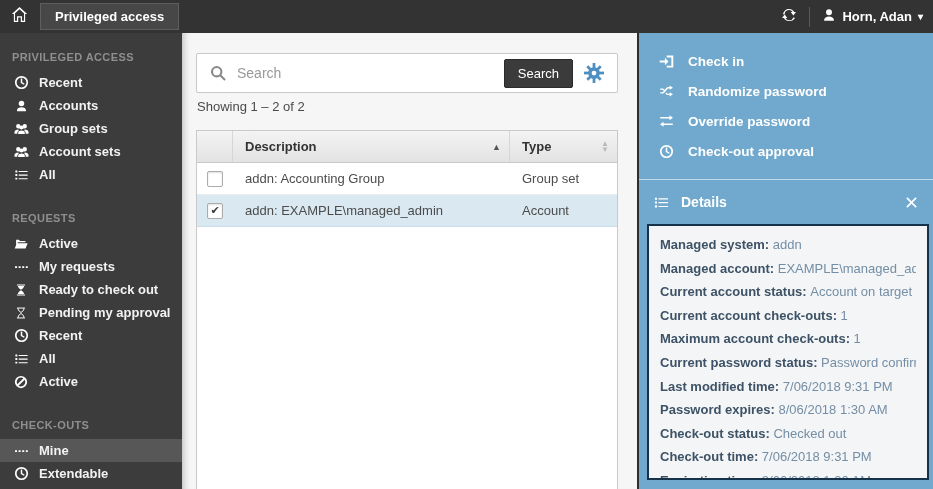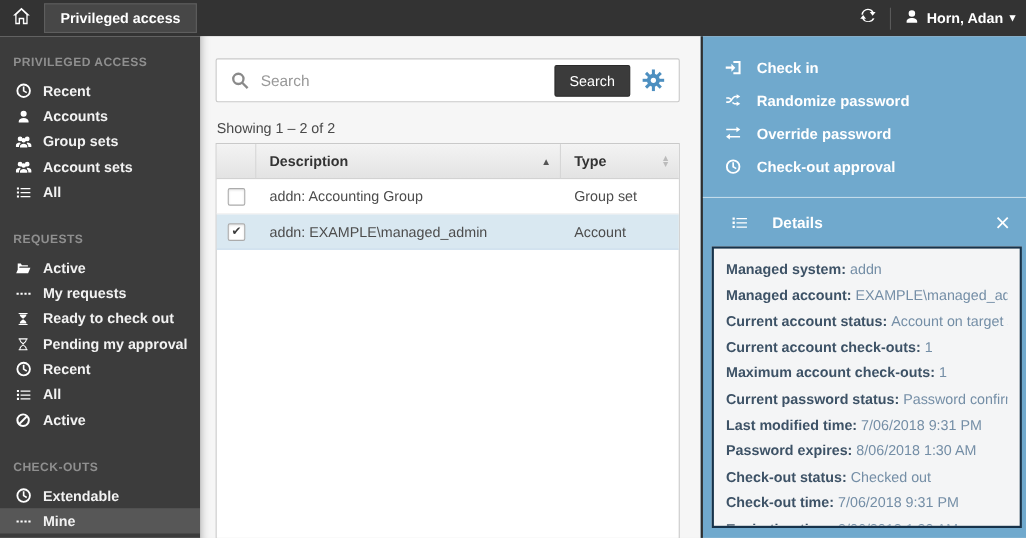--- a/index.html
+++ b/index.html
@@ -25,40 +25,40 @@
   .side-ico { width:18px; display:flex; justify-content:center; align-items:center; flex:none; }
 
   
   .main { position:absolute; left:182px; top:33px; bottom:0; right:296px; background:#f6f6f6; box-shadow:inset 9px 0 9px -9px rgba(0,0,0,0.35); }
   .search-bar { position:absolute; left:14px; right:19px; top:20px; height:40px; background:#fff; border:1px solid #c9c9c9; border-radius:2px; display:flex; align-items:center; }
   .search-ico { margin:0 10px 0 13px; display:flex; }
   .search-input { flex:1; border:none; outline:none; font-size:14px; color:#555; font-family:"Liberation Sans", sans-serif; background:transparent; min-width:0; }
   .search-input::placeholder { color:#999; }
   .search-btn { height:29px; padding:0 13px; background:#3b3b3b; border:1px solid #2b2b2b; border-radius:2px; color:#fff; font-size:13px; font-family:"Liberation Sans", sans-serif; margin-right:11px; cursor:pointer; }
   .gear-btn { margin-right:13px; display:flex; cursor:pointer; }
-  .summary { position:absolute; left:15px; top:76px; font-size:13px; color:#4a4a4a; }
+  .summary { position:absolute; left:15px; top:66px; font-size:13px; color:#4a4a4a; }
   .grid { position:absolute; left:14px; right:19px; top:97px; bottom:-1px; background:#fff; border:1px solid #c9c9c9; display:flex; flex-direction:column; }
   .grid-head { height:32px; flex:none; display:flex; align-items:stretch; background:linear-gradient(#f3f3f3,#e3e3e3); border-bottom:1px solid #c9c9c9; font-size:13px; font-weight:700; color:#333; }
   .col-sel { width:36px; flex:none; border-right:1px solid #d6d6d6; display:flex; align-items:center; justify-content:center; }
   .col-desc { flex:1; display:flex; align-items:center; padding:0 8px 0 12px; border-right:1px solid #d6d6d6; min-width:0; }
   .col-type { width:107px; flex:none; display:flex; align-items:center; padding:0 8px 0 12px; }
   .sort-asc { margin-left:auto; font-size:9px; color:#555; }
   .sort-both { margin-left:auto; display:flex; flex-direction:column; font-size:8px; line-height:6px; color:#bbb; }
   .grid-row { height:32px; flex:none; display:flex; align-items:stretch; border-bottom:1px solid #ececec; font-size:13px; color:#4c4c4c; cursor:pointer; background:#fff; }
   .grid-row.selected { background:#d9e8f1; border-bottom-color:#cadded; }
   .grid-row .col-sel, .grid-row .col-desc { border-right:none; }
   .checkbox { width:16px; height:16px; background:#fff; border:1px solid #ababab; border-radius:2px; display:flex; align-items:center; justify-content:center; font-size:11px; color:#3a3a3a; cursor:pointer; box-shadow:inset 0 1px 2px rgba(0,0,0,0.12); }
 
   
   .panel { position:absolute; right:0; top:33px; bottom:0; width:296px; background:#70a9cd; border-left:2px solid #2e2e2e; display:flex; flex-direction:column; }
   .actions { padding:13px 0 9px; flex:none; }
   .action-item { height:30px; display:flex; align-items:center; gap:13px; padding:0 19px; color:#fff; font-size:13.5px; font-weight:700; cursor:pointer; }
   .action-ico { width:17px; display:flex; justify-content:center; flex:none; }
   .panel-divider { height:0; border-top:1px solid #c2dbea; margin:4px 0 0; flex:none; }
-  .details-header { height:44px; flex:none; display:flex; align-items:center; gap:21px; padding:0 15px 0 25px; color:#fff; font-size:14px; font-weight:700; }
+  .details-header { height:44px; flex:none; display:flex; align-items:center; gap:11px; padding:0 15px 0 14px; color:#fff; font-size:14px; font-weight:700; }
   .details-close { margin-left:auto; display:flex; cursor:pointer; }
   .details-box { flex:1; margin:0 4px 9px 8px; background:#f4f5f6; border:2px solid #16324a; padding:7px 11px; overflow:hidden; }
   .detail-row { line-height:23.6px; font-size:13px; white-space:nowrap; overflow:hidden; }
   .detail-label { color:#3d5266; font-weight:700; }
   .detail-value { color:#748ea6; }
 </style>
 </head>
 <body>
 
 <div class="app">
@@ -187,35 +187,35 @@
           <span class="side-ico">
             <svg width="14" height="14" viewBox="0 0 16 16">
               <path fill="#fff" d="M8 1a7 7 0 1 0 0 14A7 7 0 0 0 8 1zm0 1.9a5 5 0 0 1 2.8.8l-7 7A5.1 5.1 0 0 1 8 2.9zm0 10.2a5 5 0 0 1-2.8-.8l7-7a5.1 5.1 0 0 1-4.2 7.8z"></path>
             </svg>
           </span>
           <span>Active</span>
         </div>
       </div>
       <div class="side-section">
         <div class="side-title">CHECK-OUTS</div>
+        <div class="side-item active">
+          <span class="side-ico">
+            <svg width="15" height="14" viewBox="0 0 16 16">
+              <path fill="#fff" d="M0.6 7h2.3v2.2H0.6zM4.7 7H7v2.2H4.7zM8.8 7h2.3v2.2H8.8zM12.9 7h2.3v2.2h-2.3z"></path>
+            </svg>
+          </span>
+          <span>Mine</span>
+        </div>
         <div class="side-item">
           <span class="side-ico">
             <svg width="15" height="15" viewBox="0 0 16 16">
               <path fill="#fff" d="M8 1a7 7 0 1 0 0 14A7 7 0 0 0 8 1zm0 1.8A5.2 5.2 0 1 1 2.8 8 5.2 5.2 0 0 1 8 2.8zM7.2 3.8v4.7l3.4 2 .8-1.3-2.6-1.5V3.8z"></path>
             </svg>
           </span>
           <span>Extendable</span>
-        </div>
-        <div class="side-item active">
-          <span class="side-ico">
-            <svg width="15" height="14" viewBox="0 0 16 16">
-              <path fill="#fff" d="M0.6 7h2.3v2.2H0.6zM4.7 7H7v2.2H4.7zM8.8 7h2.3v2.2H8.8zM12.9 7h2.3v2.2h-2.3z"></path>
-            </svg>
-          </span>
-          <span>Mine</span>
         </div>
       </div>
     </div>
 
   <div class="main">
     <div class="search-bar">
       <span class="search-ico">
           <svg width="17" height="17" viewBox="0 0 16 16">
             <circle cx="6.3" cy="6.3" r="4.4" fill="none" stroke="#8a8a8a" stroke-width="2"></circle>
             <path d="M9.6 9.6l4.6 4.6" stroke="#8a8a8a" stroke-width="2"></path>

